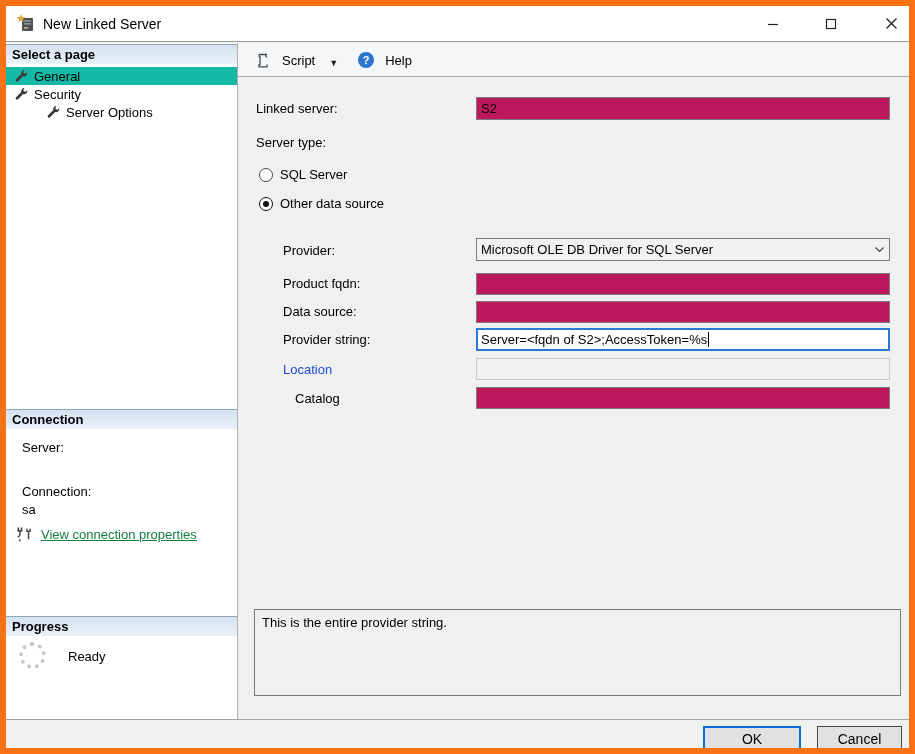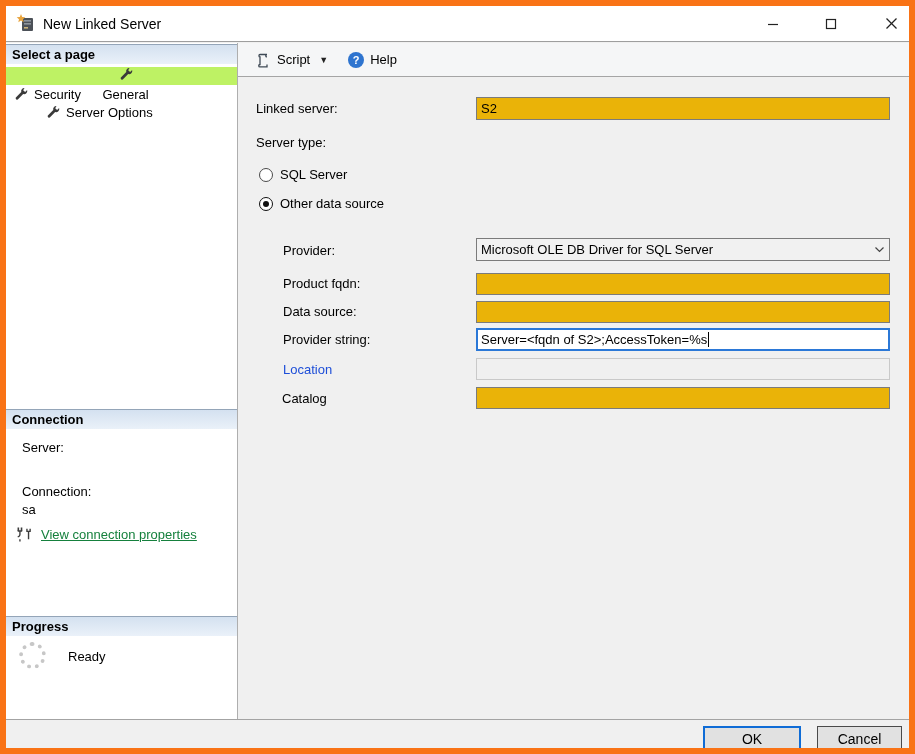--- a/index.html
+++ b/index.html
@@ -29,50 +29,50 @@
     border-top:1px solid #94a5b8;
     font-weight:bold; padding:2px 0 0 6px; font-size:13px;
   }
   .hdr-select { top:1px; }
   .hdr-connection { top:366px; }
   .hdr-progress { top:573px; }
   .page-item {
     position:absolute; left:0; width:231px; height:18px;
     display:flex; align-items:center; gap:6px; padding-left:8px; cursor:default;
   }
-  .page-item.selected { background:#bef264;flex-direction:column; }
+  .page-item.selected { background:#14b8a6; }
   .page-item svg { flex:0 0 auto; }
   .side-label { position:absolute; left:16px; line-height:16px; }
   .conn-link-row { position:absolute; left:10px; top:483px; display:flex; align-items:center; gap:8px; }
   .conn-link { color:#15803d; text-decoration:underline; cursor:pointer; }
   .spinner {
     position:absolute; left:13px; top:599px; width:27px; height:27px;
     border:4px dotted #c7c7c7; border-radius:50%;
   }
   .ready-label { position:absolute; left:62px; top:606px; }
   
   .main { position:absolute; left:232px; top:37px; width:683px; height:676px; background:#f0f0f0; }
   .toolbar {
     position:absolute; left:0; top:0; width:100%; height:34px;
     background:#f5f6f7; border-bottom:1px solid #a5a5a5;
     display:flex; align-items:center; padding-left:12px;
   }
-  .tool-btn { display:flex; align-items:center; gap:6px; padding:3px 5px; cursor:default; }
+  .tool-btn { display:flex; align-items:flex-end; gap:11px; padding:3px 5px; cursor:default; }
   .caret-down { font-size:9px; color:#222; margin-left:3px; }
   .help-circle {
     width:16px; height:16px; border-radius:50%; background:#2e74cf; color:#fff;
     font-weight:bold; font-size:11px; display:flex; align-items:center; justify-content:center;
   }
   .toolbar .sep-space { width:10px; }
   
   .flabel { position:absolute; line-height:16px; }
   .flabel.disabled { color:#1d4ed8; }
   .tbox {
     position:absolute; left:238px; width:414px; height:23px;
-    background:#eab308; border:1px solid #7b7b7b; font-size:13px;
+    background:#be185d; border:1px solid #7b7b7b; font-size:13px;
     font-family:"Liberation Sans", sans-serif; padding:2px 4px;
   }
   .tbox.disabled { background:#f0f0f0; border-color:#c9c9c9; }
   .tbox-div {
     position:absolute; left:238px; width:414px; height:23px;
     background:#fff; border:2px solid #2b78d7; padding:1px 3px;
     display:flex; align-items:center; overflow:hidden; white-space:nowrap;
   }
   .caret-bar { display:inline-block; width:1px; height:15px; background:#000; margin-left:1px; }
   .combo {
@@ -233,23 +233,26 @@
 
     <span class="flabel" style="left:45px; top:289px;">Provider string:</span>
     <div class="tbox-div" style="top:285px; height:23px;">
       <span>Server=&lt;fqdn of S2&gt;;AccessToken=%s</span>
       <span class="caret-bar"></span>
     </div>
 
     <span class="flabel disabled" style="left:45px; top:319px;">Location</span>
     <input class="tbox disabled" style="top: 315px; height: 22px;" disabled="" value="">
 
-    <span class="flabel" style="left:44px; top:348px;">Catalog</span>
+    <span class="flabel" style="left:57px; top:348px;">Catalog</span>
     <input class="tbox" style="top: 344px; height: 22px;" value="">
 
+    <div class="desc-box">
+      <span>This is the entire provider string.</span>
+    </div>
   </div>
 
   <div class="footer">
     <div class="btn btn-ok">OK</div>
     <div class="btn btn-cancel">Cancel</div>
     <div class="grip"></div>
   </div>
 
 </div>
 

